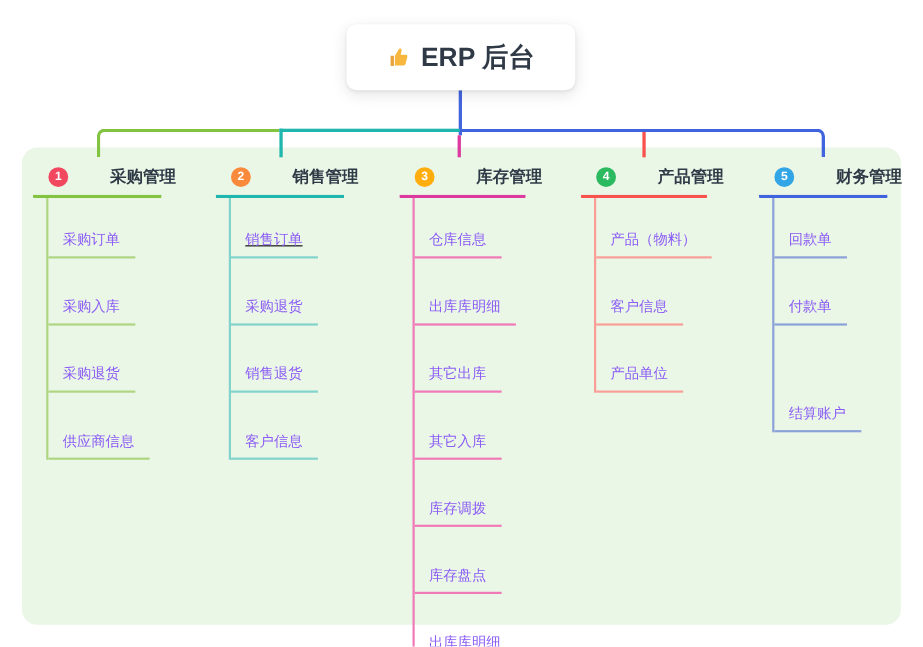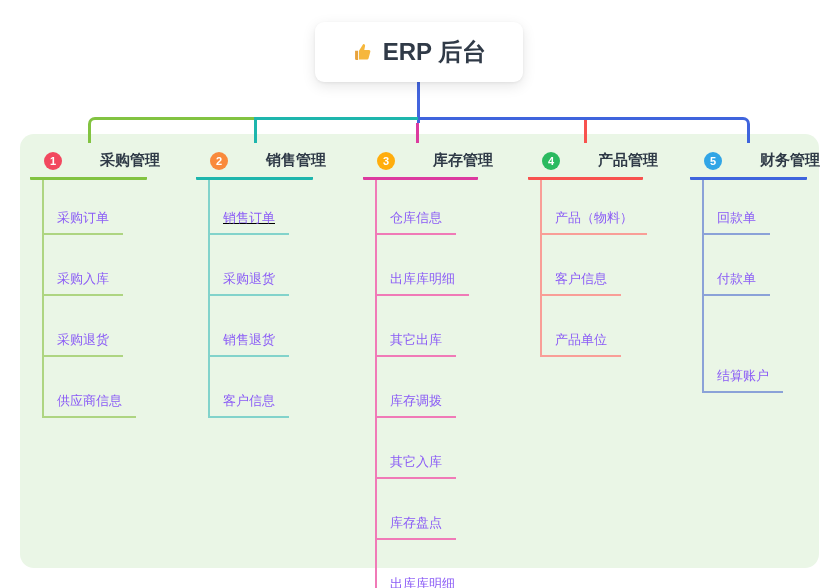--- a/index.html
+++ b/index.html
@@ -104,24 +104,24 @@
       <div class="child-row" style="border-bottom-color: rgb(240, 122, 183);">
           <span class="child-label">仓库信息</span>
         </div>
       <div class="child-row" style="border-bottom-color: rgb(240, 122, 183);">
           <span class="child-label">出库库明细</span>
         </div>
       <div class="child-row" style="border-bottom-color: rgb(240, 122, 183);">
           <span class="child-label">其它出库</span>
         </div>
       <div class="child-row" style="border-bottom-color: rgb(240, 122, 183);">
-          <span class="child-label">库存调拨</span>
+          <span class="child-label">其它入库</span>
         </div>
       <div class="child-row" style="border-bottom-color: rgb(240, 122, 183);">
-          <span class="child-label">其它入库</span>
+          <span class="child-label">库存调拨</span>
         </div>
       <div class="child-row" style="border-bottom-color: rgb(240, 122, 183);">
           <span class="child-label">库存盘点</span>
         </div>
       <div class="child-row" style="border-bottom-color: rgb(240, 122, 183);">
           <span class="child-label">出库库明细</span>
         </div>
     </div>
   </div>
 

